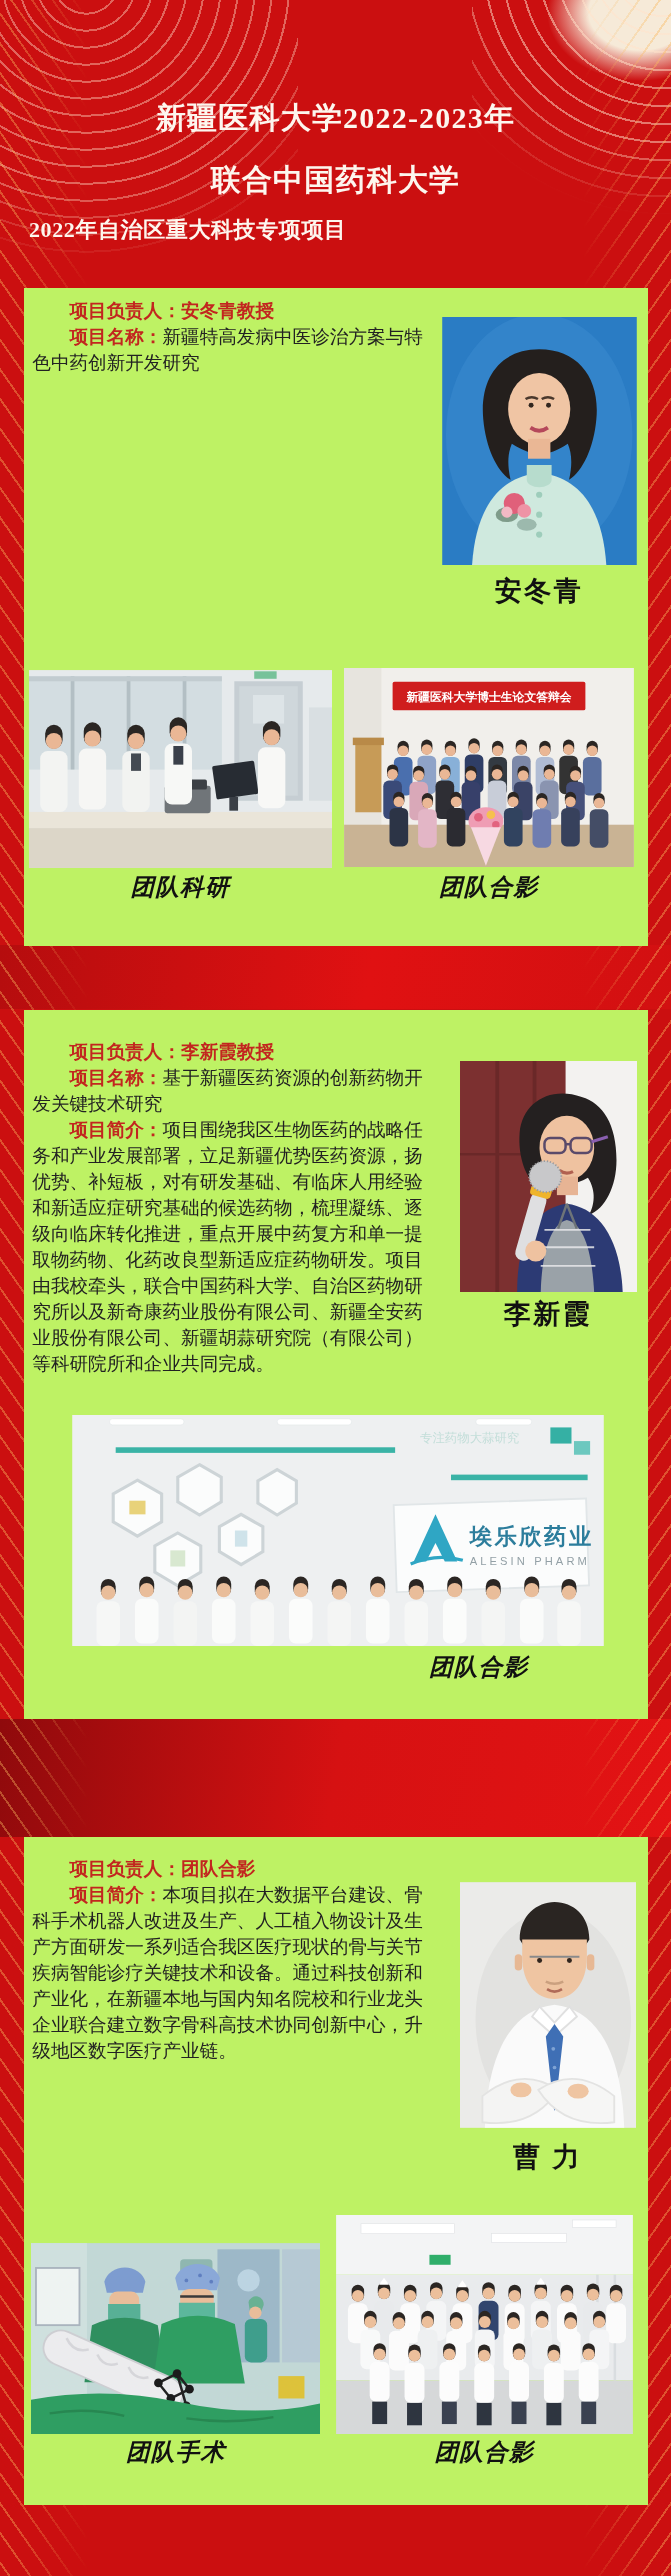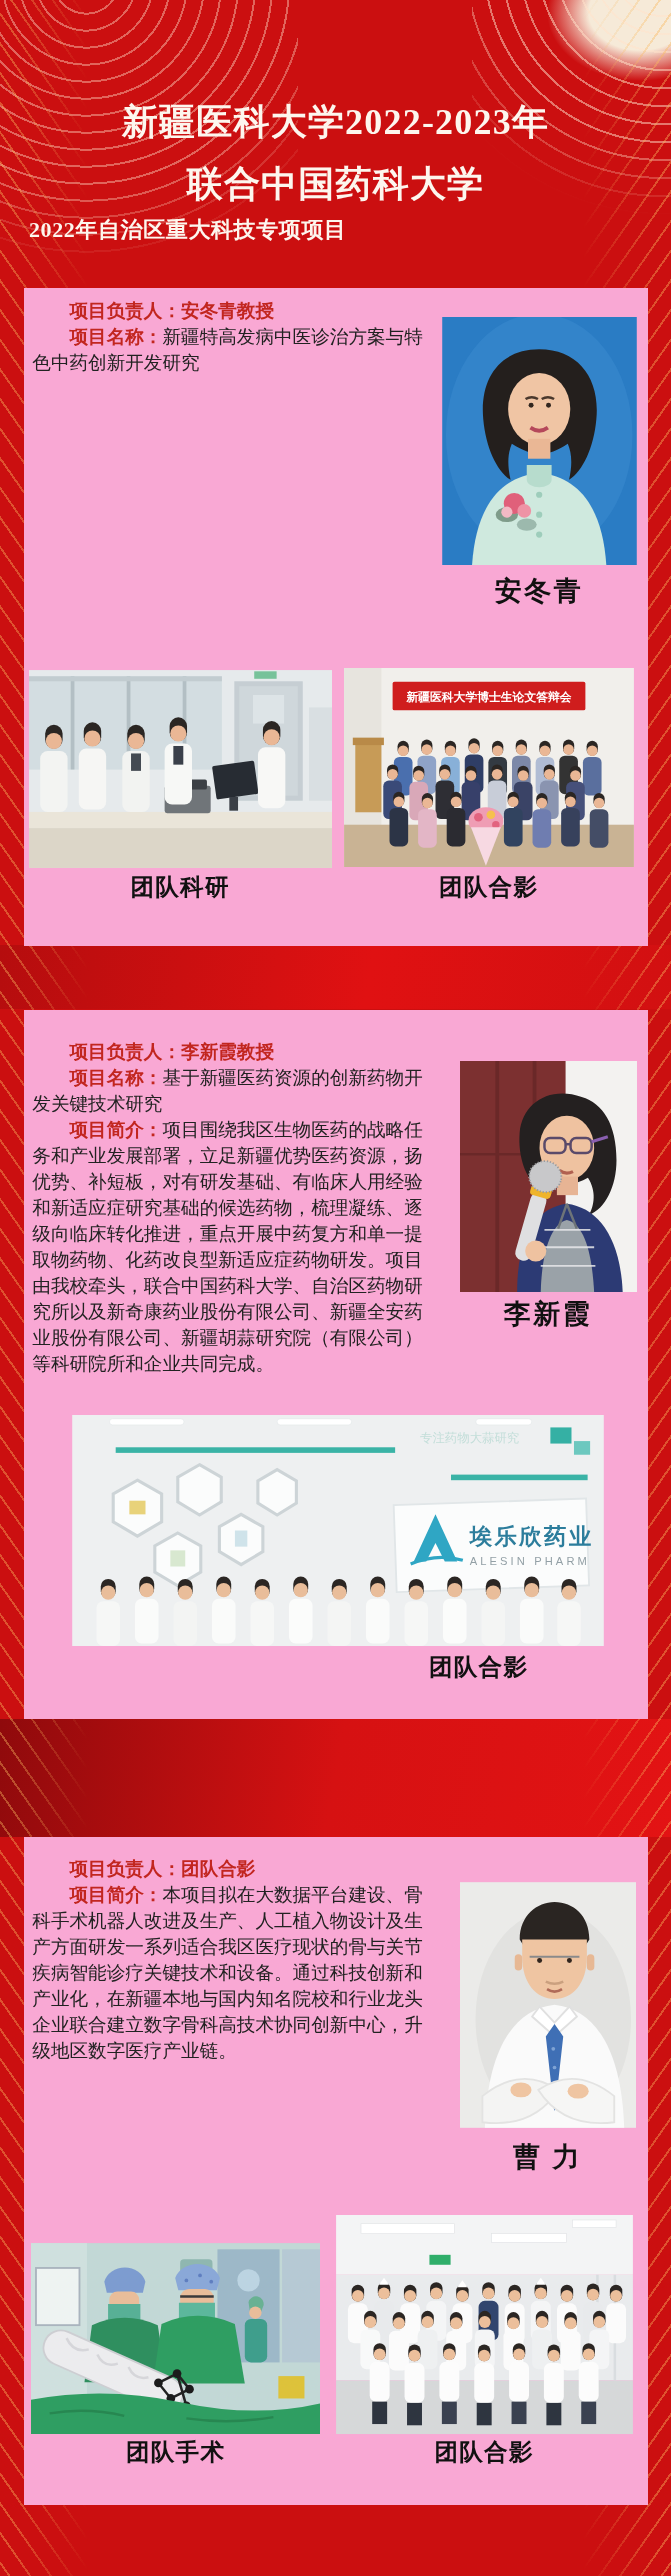--- a/index.html
+++ b/index.html
@@ -44,30 +44,30 @@
     mask-image:linear-gradient(to left,#000 15%,transparent 95%);
   }
   .sep{left:0;width:671px;}
   .sep1{top:945px;height:64px;background:linear-gradient(100deg,#b50d0e,#e01112 55%,#d21011);}
   .sep2{top:1719px;height:118px;background:linear-gradient(100deg,#8f0a0c,#d61112 50%,#e31314);}
 
   
   .title{
     position:absolute;left:0;top:67px;width:671px;text-align:center;
     font-family:"Liberation Serif","DejaVu Serif",serif;font-weight:bold;
-    font-size:36px;line-height:62px;color:#fdf6ee;letter-spacing:1.2px;
+    font-size:30px;line-height:62px;color:#fdf6ee;letter-spacing:1.2px;
   }
   .subtitle{
     position:absolute;left:29px;top:210px;
     font-family:"Liberation Serif","DejaVu Serif",serif;font-weight:bold;
     font-size:22px;line-height:39px;color:#fdf6ee;letter-spacing:0.6px;
   }
 
   
-  .card{position:absolute;left:23.6px;width:624px;background:#f9a8d4;}
+  .card{position:absolute;left:23.6px;width:624px;background:#bef264;}
   .card1{top:288px;height:658px;}
   .card2{top:1010px;height:709px;}
   .card3{top:1837px;height:668px;}
 
   .cardtext{position:absolute;left:8.7px;width:407px;color:#222;
     font-size:18.6px;line-height:26px;word-break:break-all;}
   .card1 .cardtext{top:10px;}
   .card2 .cardtext{top:29px;}
   .card3 .cardtext{top:18.6px;}
   .cardtext p{margin:0;text-indent:2em;}
@@ -87,21 +87,21 @@
 
   .photo{position:absolute;display:block;}
   .photo svg{display:block;width:100%;height:100%;}
   .ph1a{left:5px;top:382px;width:303px;height:198px;}
   .ph1b{left:320px;top:380px;width:290px;height:199px;}
   .ph2a{left:48px;top:405px;width:532px;height:231px;}
   .ph3a{left:7.5px;top:406px;width:289px;height:191px;}
   .ph3b{left:312px;top:378px;width:297px;height:219px;}
 
   .caption{position:absolute;text-align:center;font-weight:bold;color:#111;
-    font-size:23.6px;line-height:31px;letter-spacing:1.2px;}
+    font-size:23.6px;line-height:31px;letter-spacing:1.2px;font-style:italic;}
   .cap1a{left:5px;top:584px;width:303px;}
   .cap1b{left:320px;top:584px;width:290px;}
   .cap2a{left:323px;top:642px;width:264px;}
   .cap3a{left:7.5px;top:600px;width:289px;}
   .cap3b{left:312px;top:600px;width:297px;}
 </style>
 </head>
 <body>
 
 <div class="page">

